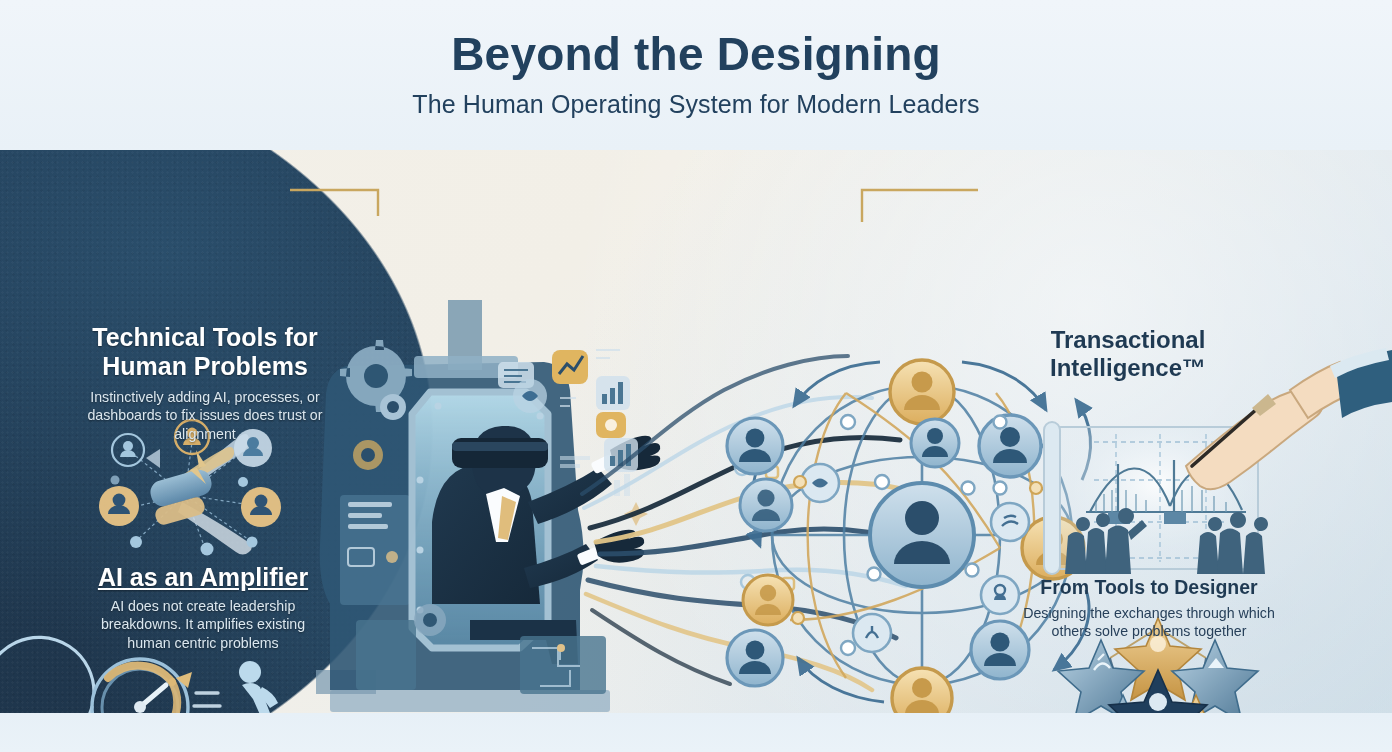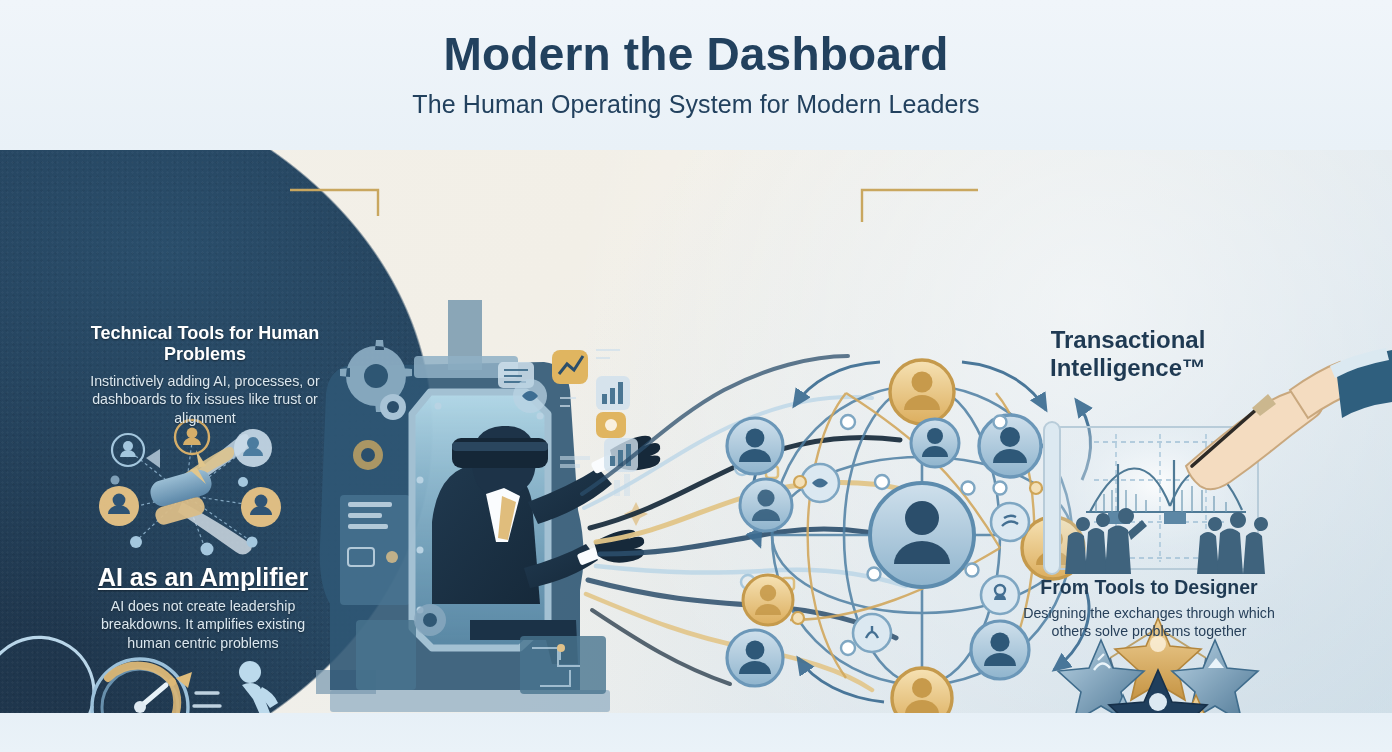--- a/index.html
+++ b/index.html
@@ -45,38 +45,38 @@
   
   .lbl{position:absolute;}
   .lbl .h{font-weight:bold;line-height:1.16;}
   .lbl .b{line-height:1.30;}
   .on-dark .h{color:#ffffff;text-shadow:0 1px 2px rgba(0,0,0,.45);}
   .on-dark .b{color:#dbe7ef;text-shadow:0 1px 2px rgba(0,0,0,.45);}
   .on-light .h{color:#1f3a53;}
   .on-light .b{color:#27405a;}
 
   .l1{left:82px;top:173px;width:246px;text-align:center;}
-  .l1 .h{font-size:18px;} .l1 .b{font-size:14.2px;margin-top:7px;}
+  .l1 .h{font-size:25px;} .l1 .b{font-size:14.2px;margin-top:7px;}
   .l2{left:78px;top:413px;width:250px;text-align:center;}
   .l2 .h{font-size:25px;text-decoration:underline;} .l2 .b{font-size:14.2px;margin-top:5px;}
 
   .r1{left:978px;top:176px;width:300px;text-align:center;}
   .r1 .h{font-size:24px;} .r1 .b{font-size:14.2px;margin-top:6px;}
   .r2{left:1010px;top:426px;width:278px;text-align:center;}
   .r2 .h{font-size:19.5px;} .r2 .b{font-size:14.2px;margin-top:5px;}
   .footer{position:absolute;left:0;top:713px;width:1392px;height:39px;
     background:linear-gradient(180deg,#e7f0f7 0%,#eaf2f8 100%);}
 </style>
 </head>
 <body>
 
 <div id="stage">
 
   <div class="header">
-    <div class="title">Modern the Dashboard</div>
+    <div class="title">Beyond the Designing</div>
     <div class="subtitle">The Human Operating System for Modern Leaders</div>
   </div>
 
   <div class="panel">
     <div class="panel-texture"></div>
 
     <div class="dark-half">
       <div class="dark-noise"></div>
     </div>
 
@@ -508,21 +508,21 @@
       </g>
 
       <g fill="none" stroke="#c9a75f" stroke-width="2.4">
         <path d="M290,40 L378,40 L378,66"></path>
         <path d="M978,40 L862,40 L862,72"></path>
       </g>
     </svg>
 
     <div class="lbl on-dark l1">
       <div class="h">Technical Tools for Human Problems</div>
-      <div class="b">Instinctively adding AI, processes, or dashboards to fix issues like trust or alignment</div>
+      <div class="b">Instinctively adding AI, processes, or dashboards to fix issues does trust or alignment</div>
     </div>
     <div class="lbl on-dark l2">
       <div class="h">AI as an Amplifier</div>
       <div class="b">AI does not create leadership breakdowns. It amplifies existing human centric problems</div>
     </div>
 
     <div class="lbl on-light r1">
       <div class="h">Transactional Intelligence™</div>
     </div>
     <div class="lbl on-light r2">

